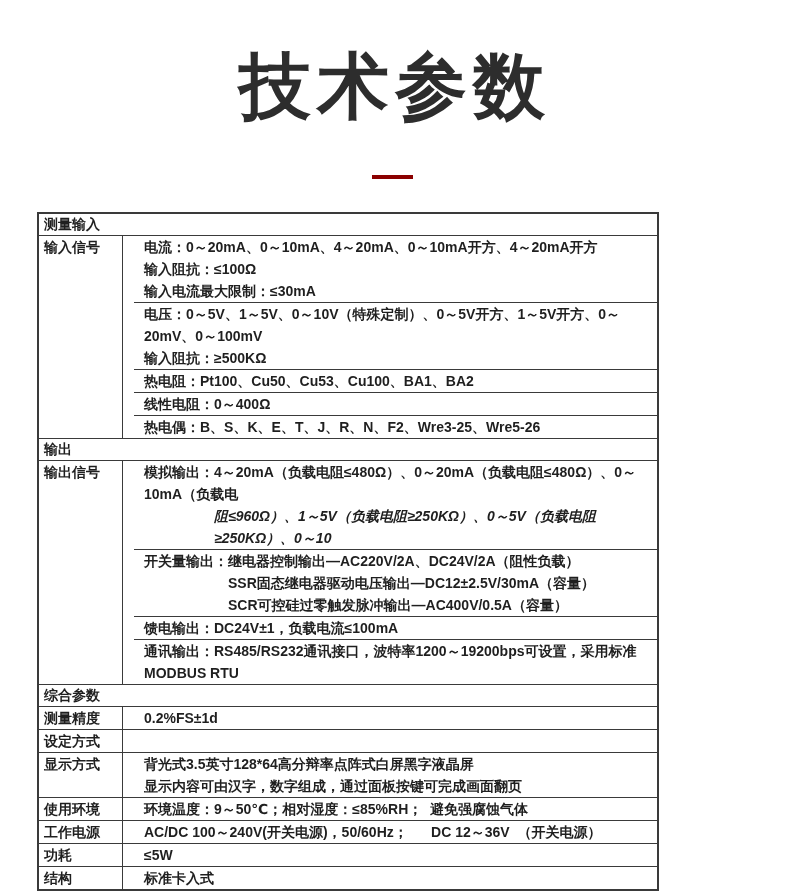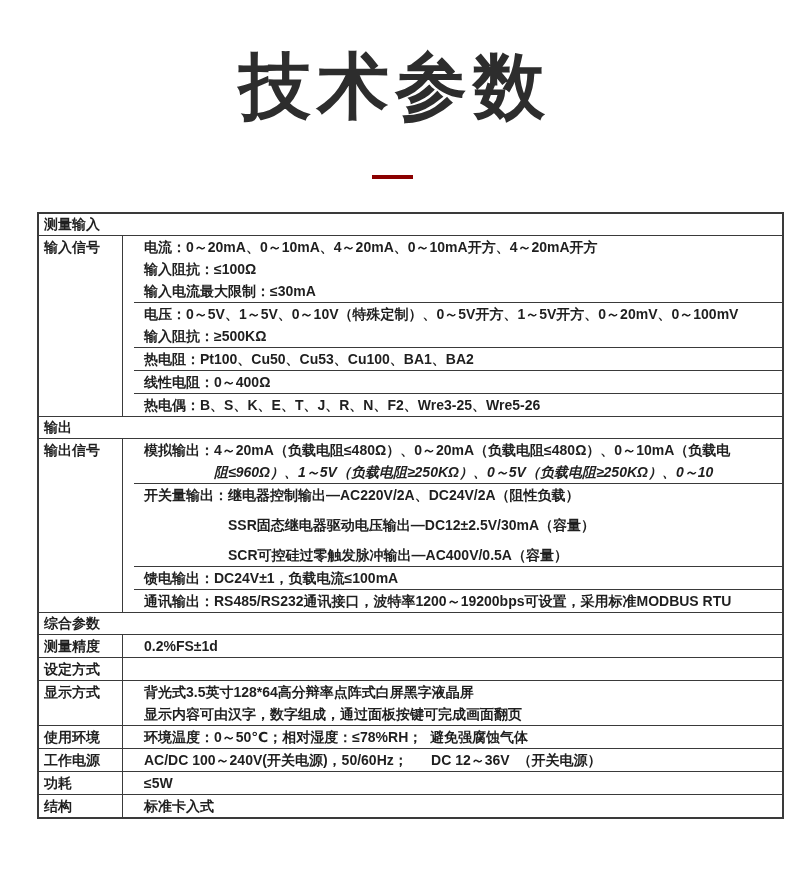--- a/index.html
+++ b/index.html
@@ -23,21 +23,21 @@
   }
   .divider {
     position: absolute;
     top: 175px; left: 372px;
     width: 41px; height: 4px;
     background: #8B0000;
   }
   .tbl {
     position: absolute;
     top: 212px; left: 37px;
-    width: 747px;
+    width: 622px;
     border: 2px solid #3a3a3a;
     font-size: 14px;
     font-weight: bold;
     background: #ffffff;
   }
   .tbl > * + * { border-top: 1.5px solid #3a3a3a; }
   .sec {
     line-height: 19px;
     padding: 1px 4px 1px 5px;
     white-space: pre-wrap;
@@ -53,21 +53,21 @@
   }
   .cnt { flex: 1; min-width: 0; }
   .sub + .sub { border-top: 1.5px solid #3a3a3a; }
   .line {
     line-height: 22px;
     padding-left: 10px;
     padding-right: 4px;
     white-space: pre-wrap;
   }
   .cont5 { padding-left: 80px; font-style: italic; }   
-  .cont6 { padding-left: 94px; margin-top: 8px; }   
+  .cont6 { padding-left: 94px; }   
 </style>
 </head>
 <body>
 
 <h1 class="title">技术参数</h1>
 <div class="divider"></div>
 
 <div class="tbl">
 
   <div class="sec">测量输入</div>
@@ -141,21 +141,21 @@
         <div class="line">背光式3.5英寸128*64高分辩率点阵式白屏黑字液晶屏</div>
         <div class="line">显示内容可由汉字，数字组成，通过面板按键可完成画面翻页</div>
       </div>
     </div>
   </div>
 
   <div class="row">
     <div class="lbl">使用环境</div>
     <div class="cnt">
       <div class="sub">
-        <div class="line">环境温度：0～50℃；相对湿度：≤78%RH；  避免强腐蚀气体</div>
+        <div class="line">环境温度：9～50℃；相对湿度：≤85%RH；  避免强腐蚀气体</div>
       </div>
     </div>
   </div>
 
   <div class="row">
     <div class="lbl">工作电源</div>
     <div class="cnt">
       <div class="sub">
         <div class="line">AC/DC 100～240V(开关电源)，50/60Hz；      DC 12～36V  （开关电源）</div>
       </div>

